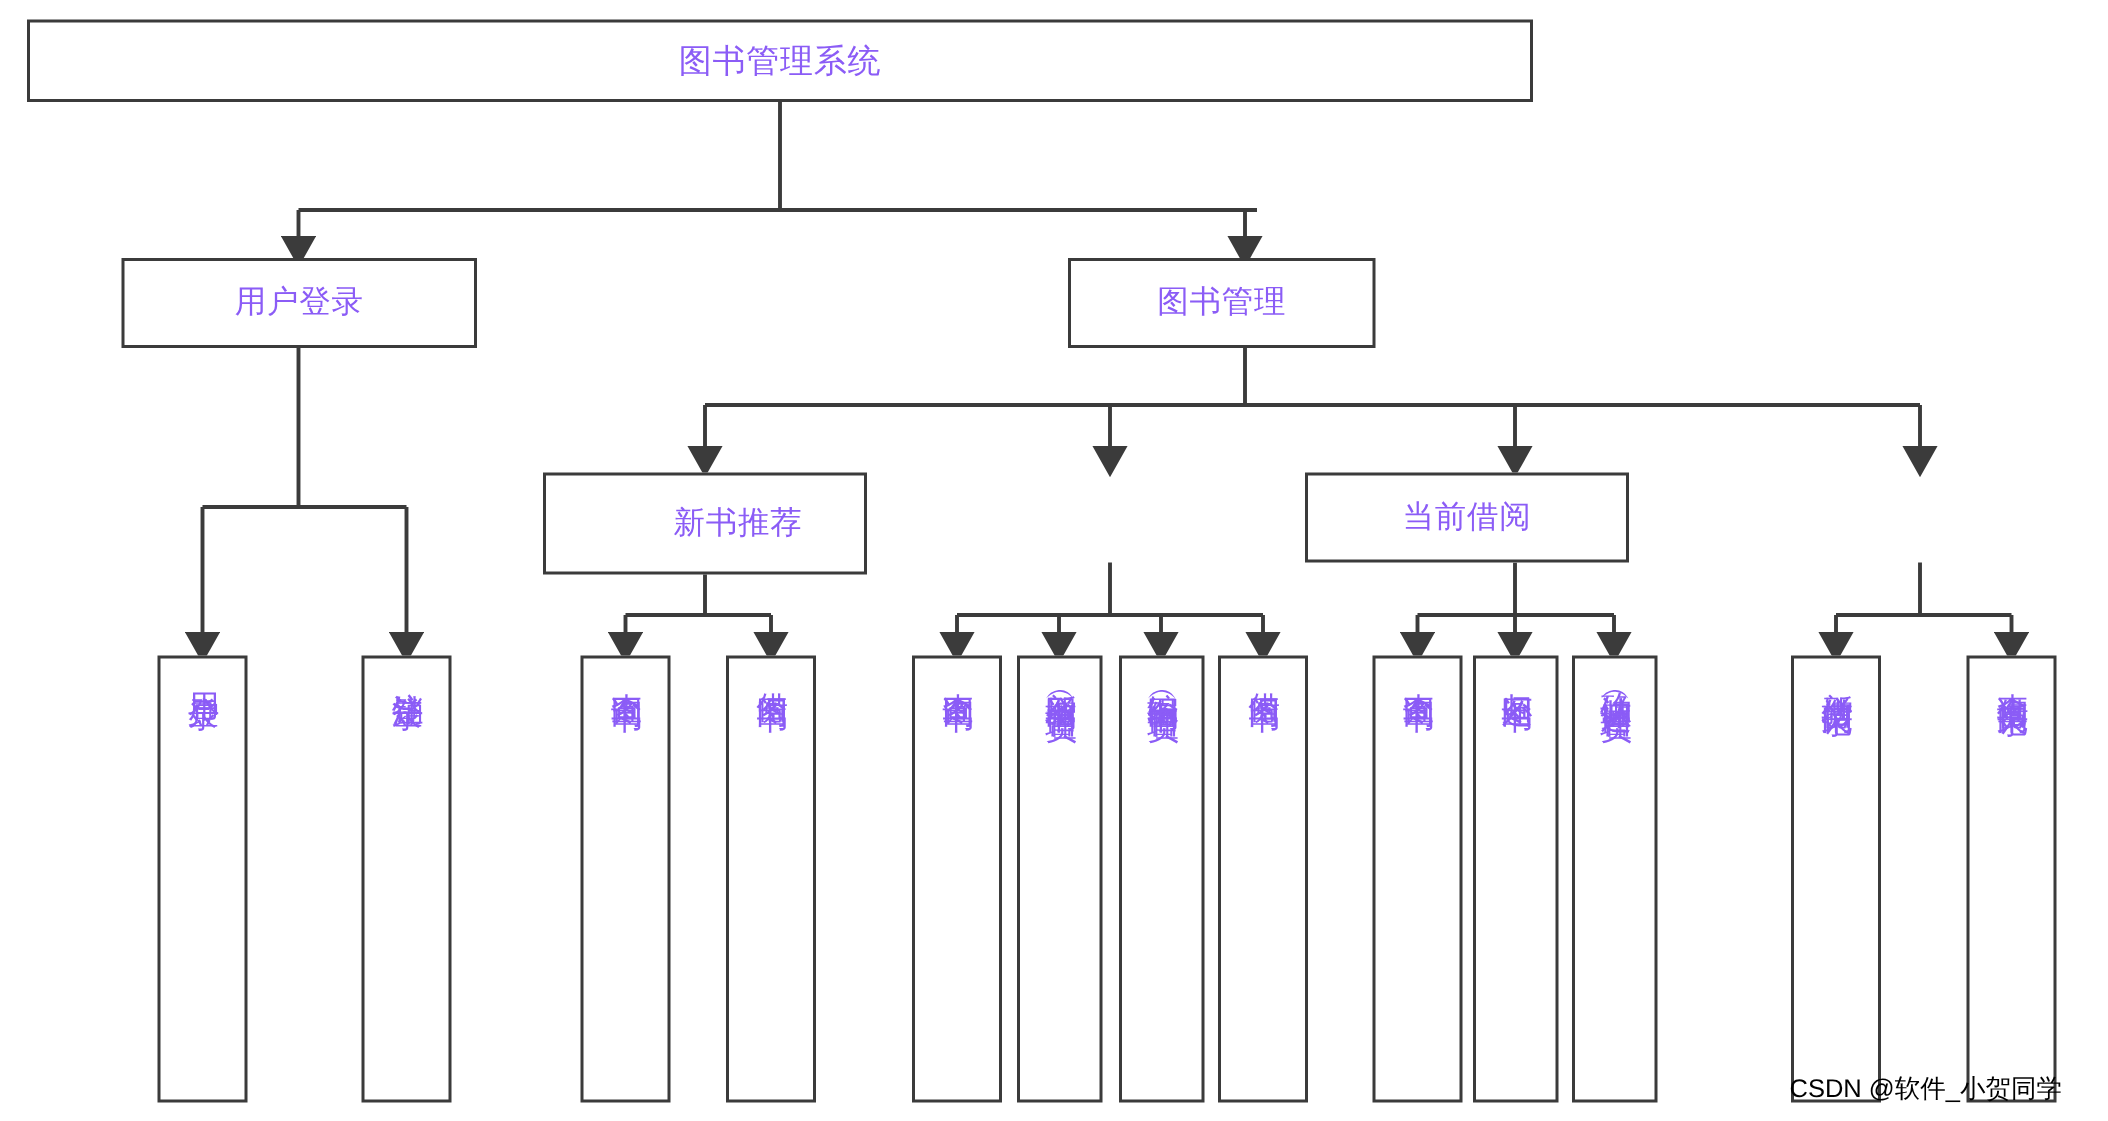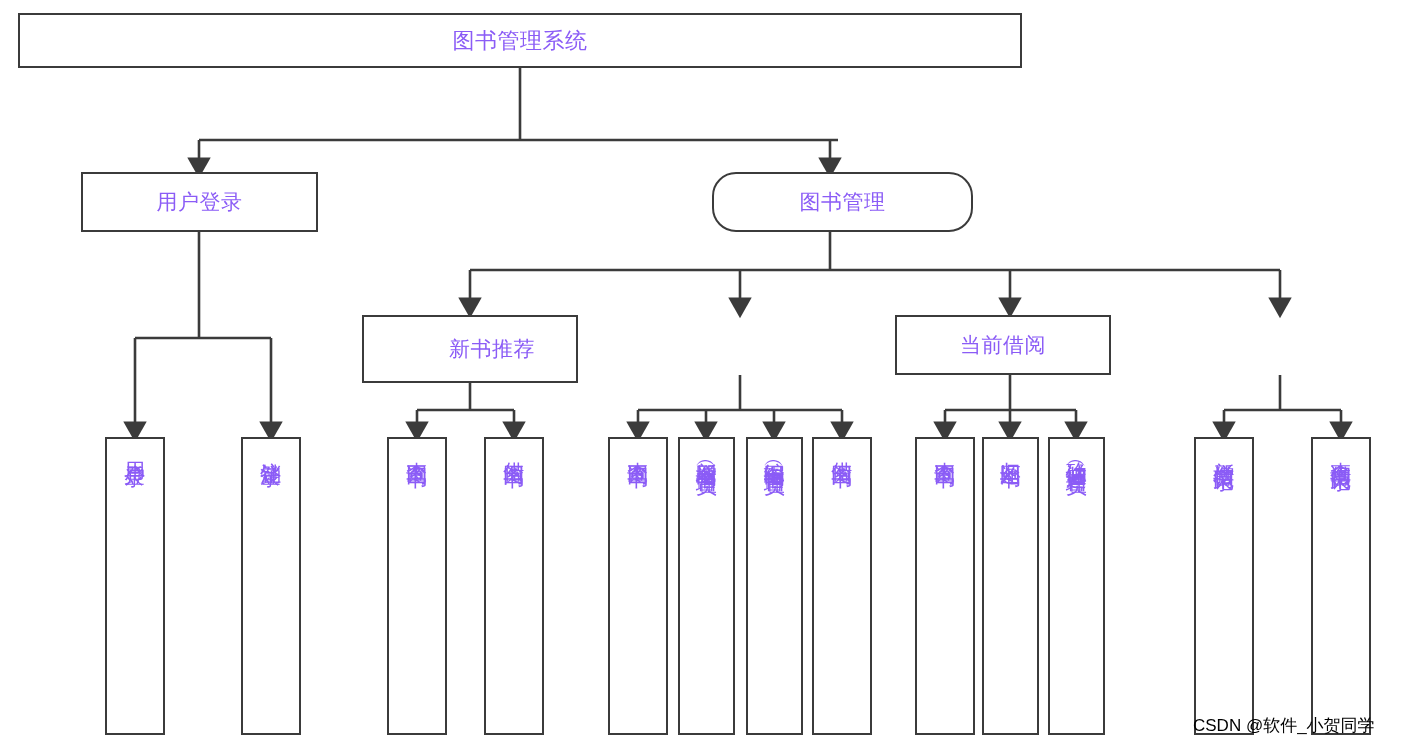--- a/index.html
+++ b/index.html
@@ -124,30 +124,30 @@
   </svg>
 
   <div class="node horiz root" style="left:18px; top:13px; width:1004px; height:55px;">
     <span class="label">图书管理系统</span>
   </div>
 
   <div class="node horiz" style="left:81px; top:172px; width:237px; height:60px;">
     <span class="label">用户登录</span>
   </div>
 
-  <div class="node horiz" style="left:712px; top:172px; width:261px; height:60px;border-radius:24px;">
+  <div class="node horiz" style="left:712px; top:172px; width:205px; height:60px;">
     <span class="label">图书管理</span>
   </div>
 
   <div class="node horiz" style="left:362px; top:315px; width:216px; height:68px;padding-left:44px;">
     <span class="label">新书推荐</span>
   </div>
 
 
-  <div class="node horiz" style="left:895px; top:315px; width:216px; height:60px;">
+  <div class="node horiz" style="left:870px; top:315px; width:216px; height:60px;">
     <span class="label">当前借阅</span>
   </div>
 
 
   <div class="node vert" style="left:105px; top:437px; width:60px; height:298px;">
     <span class="label">用户登录</span>
   </div>
 
   <div class="node vert" style="left:241px; top:437px; width:60px; height:298px;">
     <span class="label">注销登录</span>

